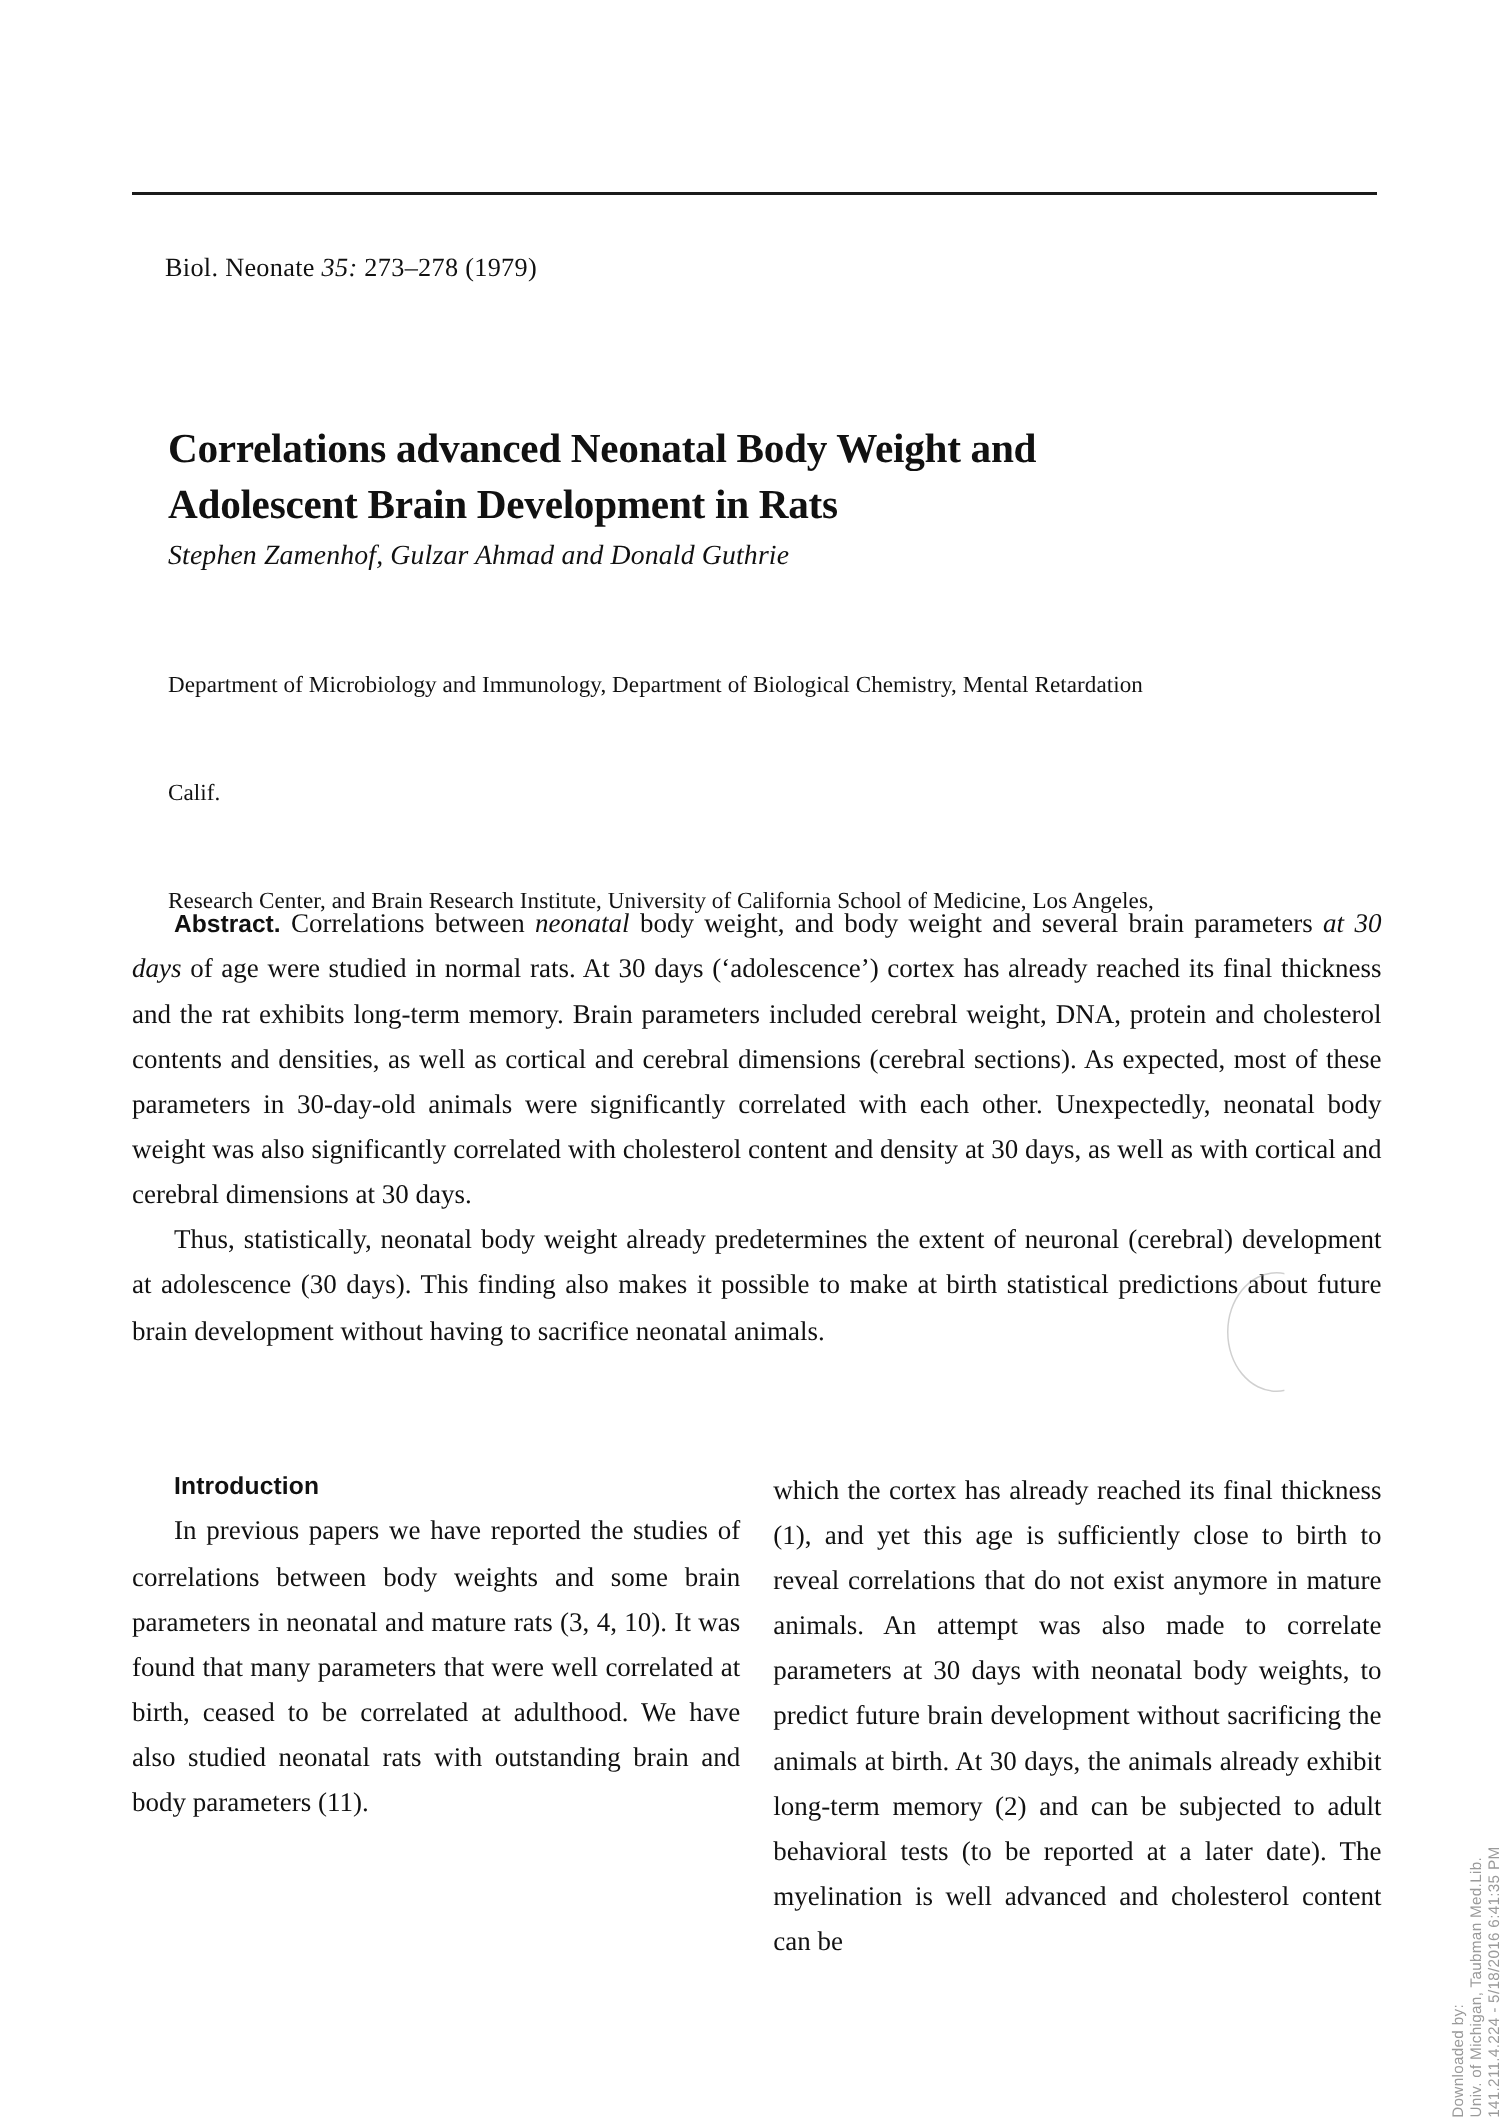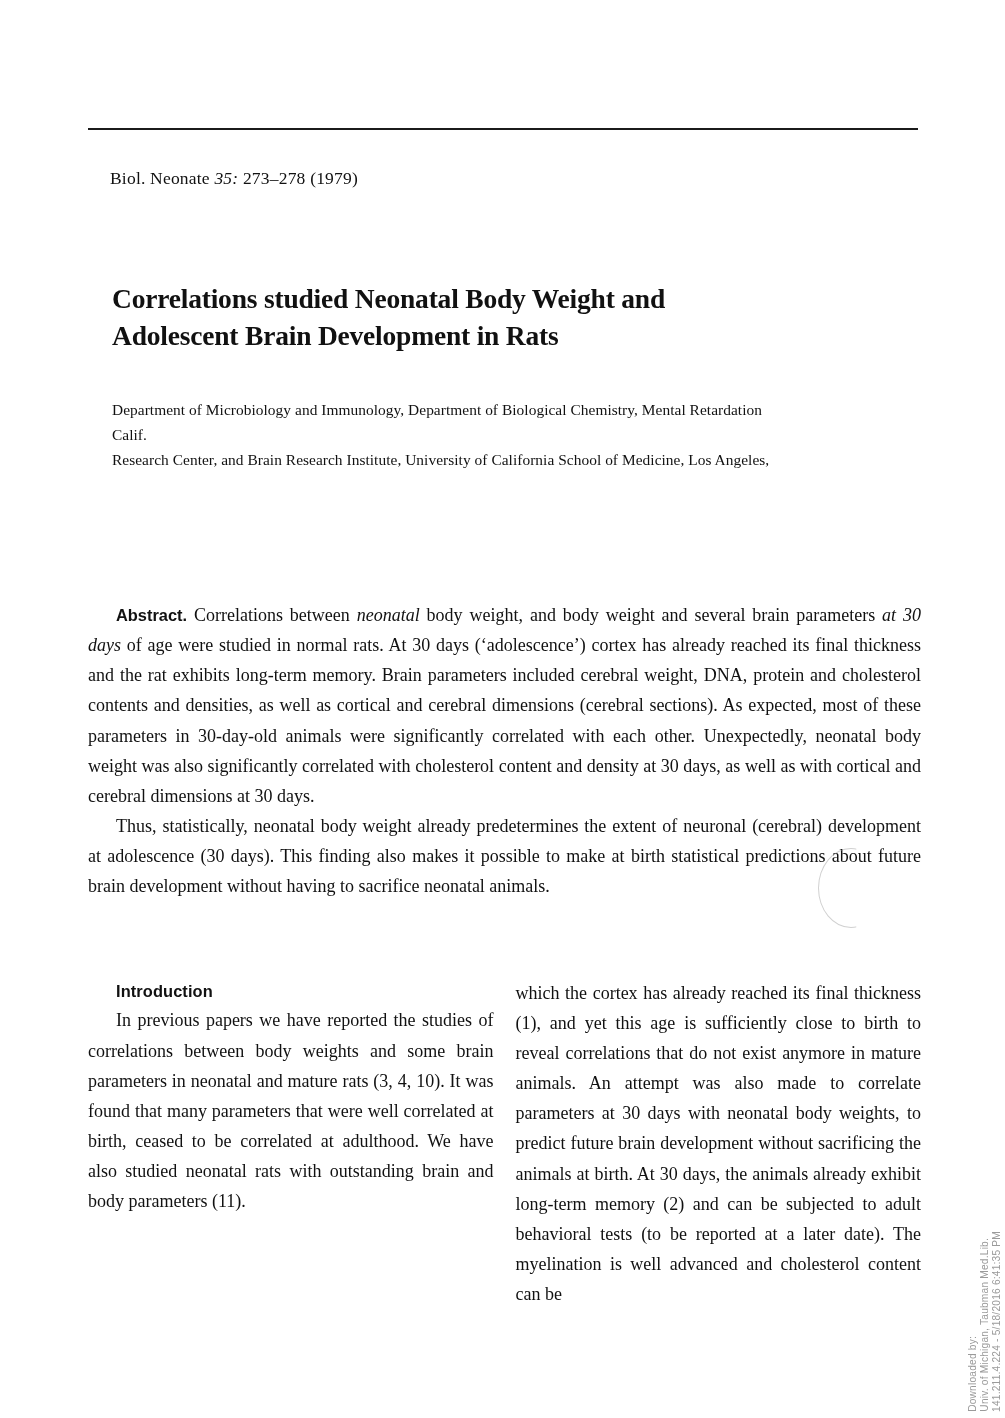--- a/index.html
+++ b/index.html
@@ -70,21 +70,21 @@
   
   .affiliation {
     position: absolute;
     left: 112px;
     top: 398px;
     width: 790px;
     font-size: 15.4px;
     line-height: 1.62;
     letter-spacing: 0.05px;
   }
-  .affiliation .line { display: block; }
+  .affiliation .line { display: block; margin-top: 47px; }
 
   
   .keywords {
     position: absolute;
     left: 88px;
     top: 515px;
     width: 835px;
     font-size: 18px;
     line-height: 1.63;
   }
@@ -185,24 +185,25 @@
 
   <div class="top-rule"></div>
 
   <div class="journal-line">
     <span>Biol. Neonate</span>
     <span class="vol">35:</span>
     <span>273–278 (1979)</span>
   </div>
 
   <h1 class="title">
-    <span class="line">Correlations studied Neonatal Body Weight and</span>
+    <span class="line">Correlations advanced Neonatal Body Weight and</span>
     <span class="line">Adolescent Brain Development in Rats</span>
   </h1>
 
+  <div class="authors">Stephen Zamenhof, Gulzar Ahmad and Donald Guthrie</div>
 
   <div class="affiliation">
     <span class="line">Department of Microbiology and Immunology, Department of Biological Chemistry, Mental Retardation</span>
     <span class="line">Calif.</span>
     <span class="line">Research Center, and Brain Research Institute, University of California School of Medicine, Los Angeles,</span>
   </div>
 
 
   <div class="abstract">
     <p><span class="ab-head">Abstract.</span><span> Correlations between </span><em>neonatal</em><span> body weight, and body weight and several brain parameters </span><em>at 30 days</em><span> of age were studied in normal rats. At 30 days (‘adolescence’) cortex has already reached its final thickness and the rat exhibits long-term memory. Brain parameters included cerebral weight, DNA, protein and cholesterol contents and densities, as well as cortical and cerebral dimensions (cerebral sections). As expected, most of these parameters in 30-day-old animals were significantly correlated with each other. Unexpectedly, neonatal body weight was also significantly correlated with cholesterol content and density at 30 days, as well as with cortical and cerebral dimensions at 30 days.</span></p>

